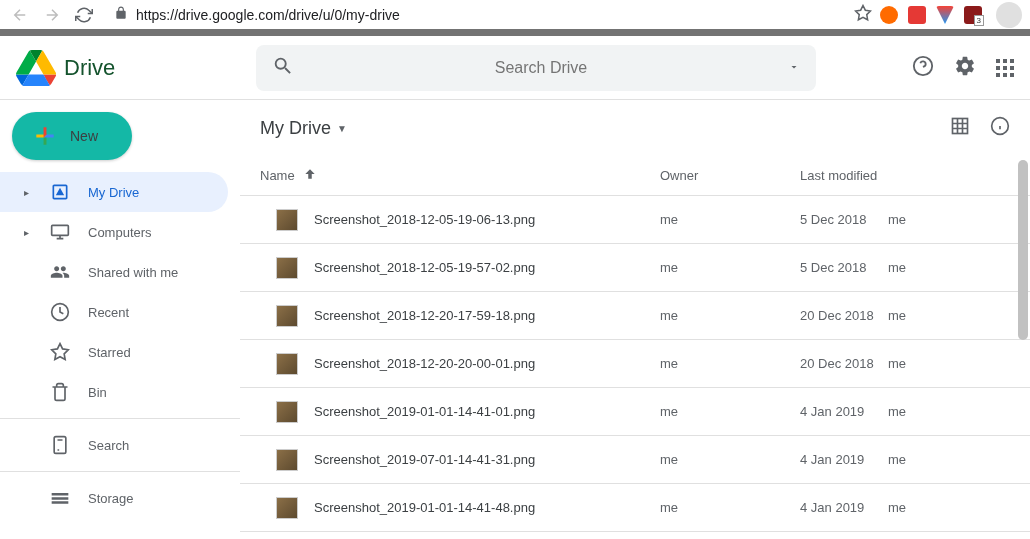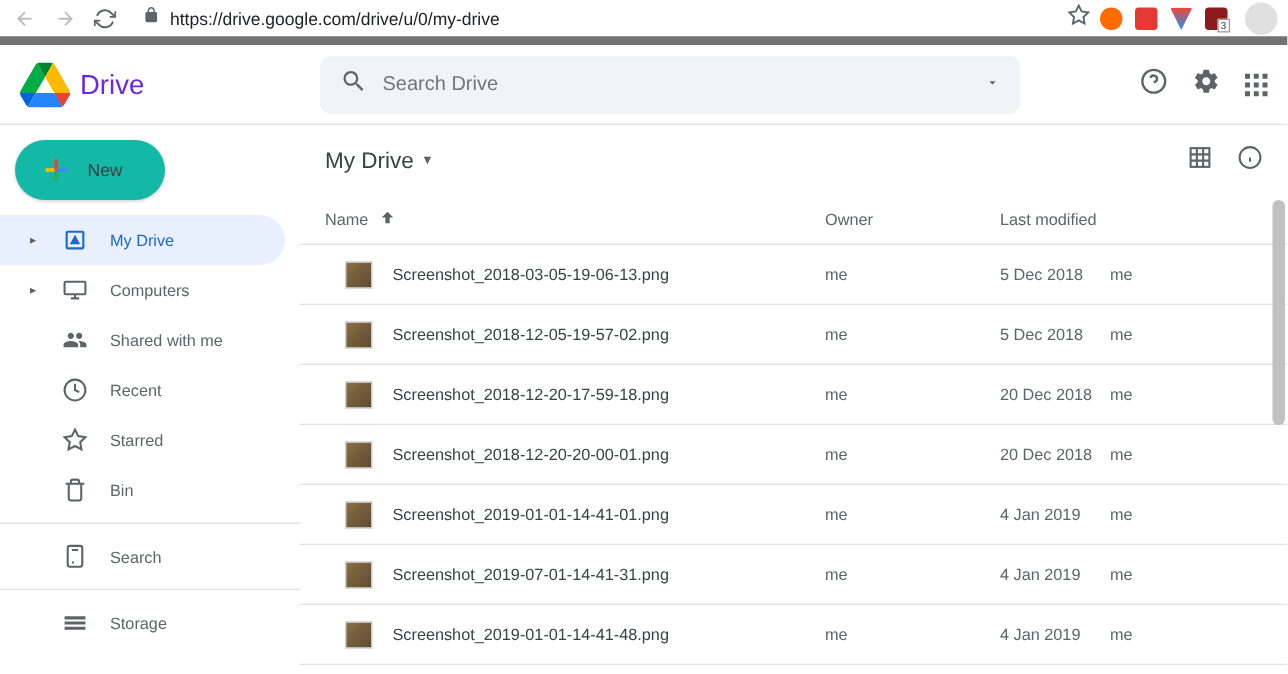--- a/index.html
+++ b/index.html
@@ -13,25 +13,25 @@
 .lock-icon { color: #5f6368; }
 .url-text { color: #202124; font-size: 14px; }
 .ext-icons { display: flex; gap: 10px; align-items: center; }
 .ext-icon { width: 18px; height: 18px; border-radius: 3px; }
 .star-icon { color: #5f6368; }
 
 
 .app-header { height: 64px; display: flex; align-items: center; padding: 0 16px; border-bottom: 1px solid #e0e0e0; }
 .logo-section { display: flex; align-items: center; gap: 8px; width: 240px; }
 .drive-logo { width: 40px; height: 36px; }
-.app-name { font-size: 22px; color: #6d28d9; }
+.app-name { font-size: 22px; color: #14532d; }
 .search-container { flex: 1; max-width: 560px; }
 .search-box { background: #f1f3f4; border-radius: 8px; height: 46px; display: flex; align-items: center; padding: 0 16px; gap: 12px; }
 .search-icon { color: #5f6368; }
-.search-input { flex: 1; border: none; background: transparent; font-size: 16px; outline: none; color: #b91c1c; }
+.search-input { flex: 1; border: none; background: transparent; font-size: 16px; outline: none; color: #b91c1c; text-align: center; }
 .search-dropdown { color: #5f6368; }
 .header-right { margin-left: auto; display: flex; align-items: center; gap: 20px; }
 .header-icon { color: #5f6368; cursor: pointer; }
 .apps-grid { display: grid; grid-template-columns: repeat(3, 4px); grid-template-rows: repeat(3, 4px); gap: 3px; }
 .apps-grid span { background: #5f6368; width: 4px; height: 4px; }
 
 
 .main { display: flex; height: calc(100% - 100px); }
 
 
@@ -294,21 +294,21 @@
         </span>
       </div>
       <div class="col-owner">Owner</div>
       <div class="col-modified">Last modified</div>
     </div>
 
     <div class="file-list" id="file-list">
         <div class="file-row">
     <div class="file-name-cell">
       <div class="file-thumb"></div>
-      <span class="file-name">Screenshot_2018-03-05-19-06-13.png</span>
+      <span class="file-name">Screenshot_2018-12-05-19-06-13.png</span>
     </div>
     <div class="file-owner">me</div>
     <div class="file-modified">
       <span class="mod-date">5 Dec 2018</span>
       <span>me</span>
     </div>
         </div>
         <div class="file-row">
     <div class="file-name-cell">
       <div class="file-thumb"></div>

